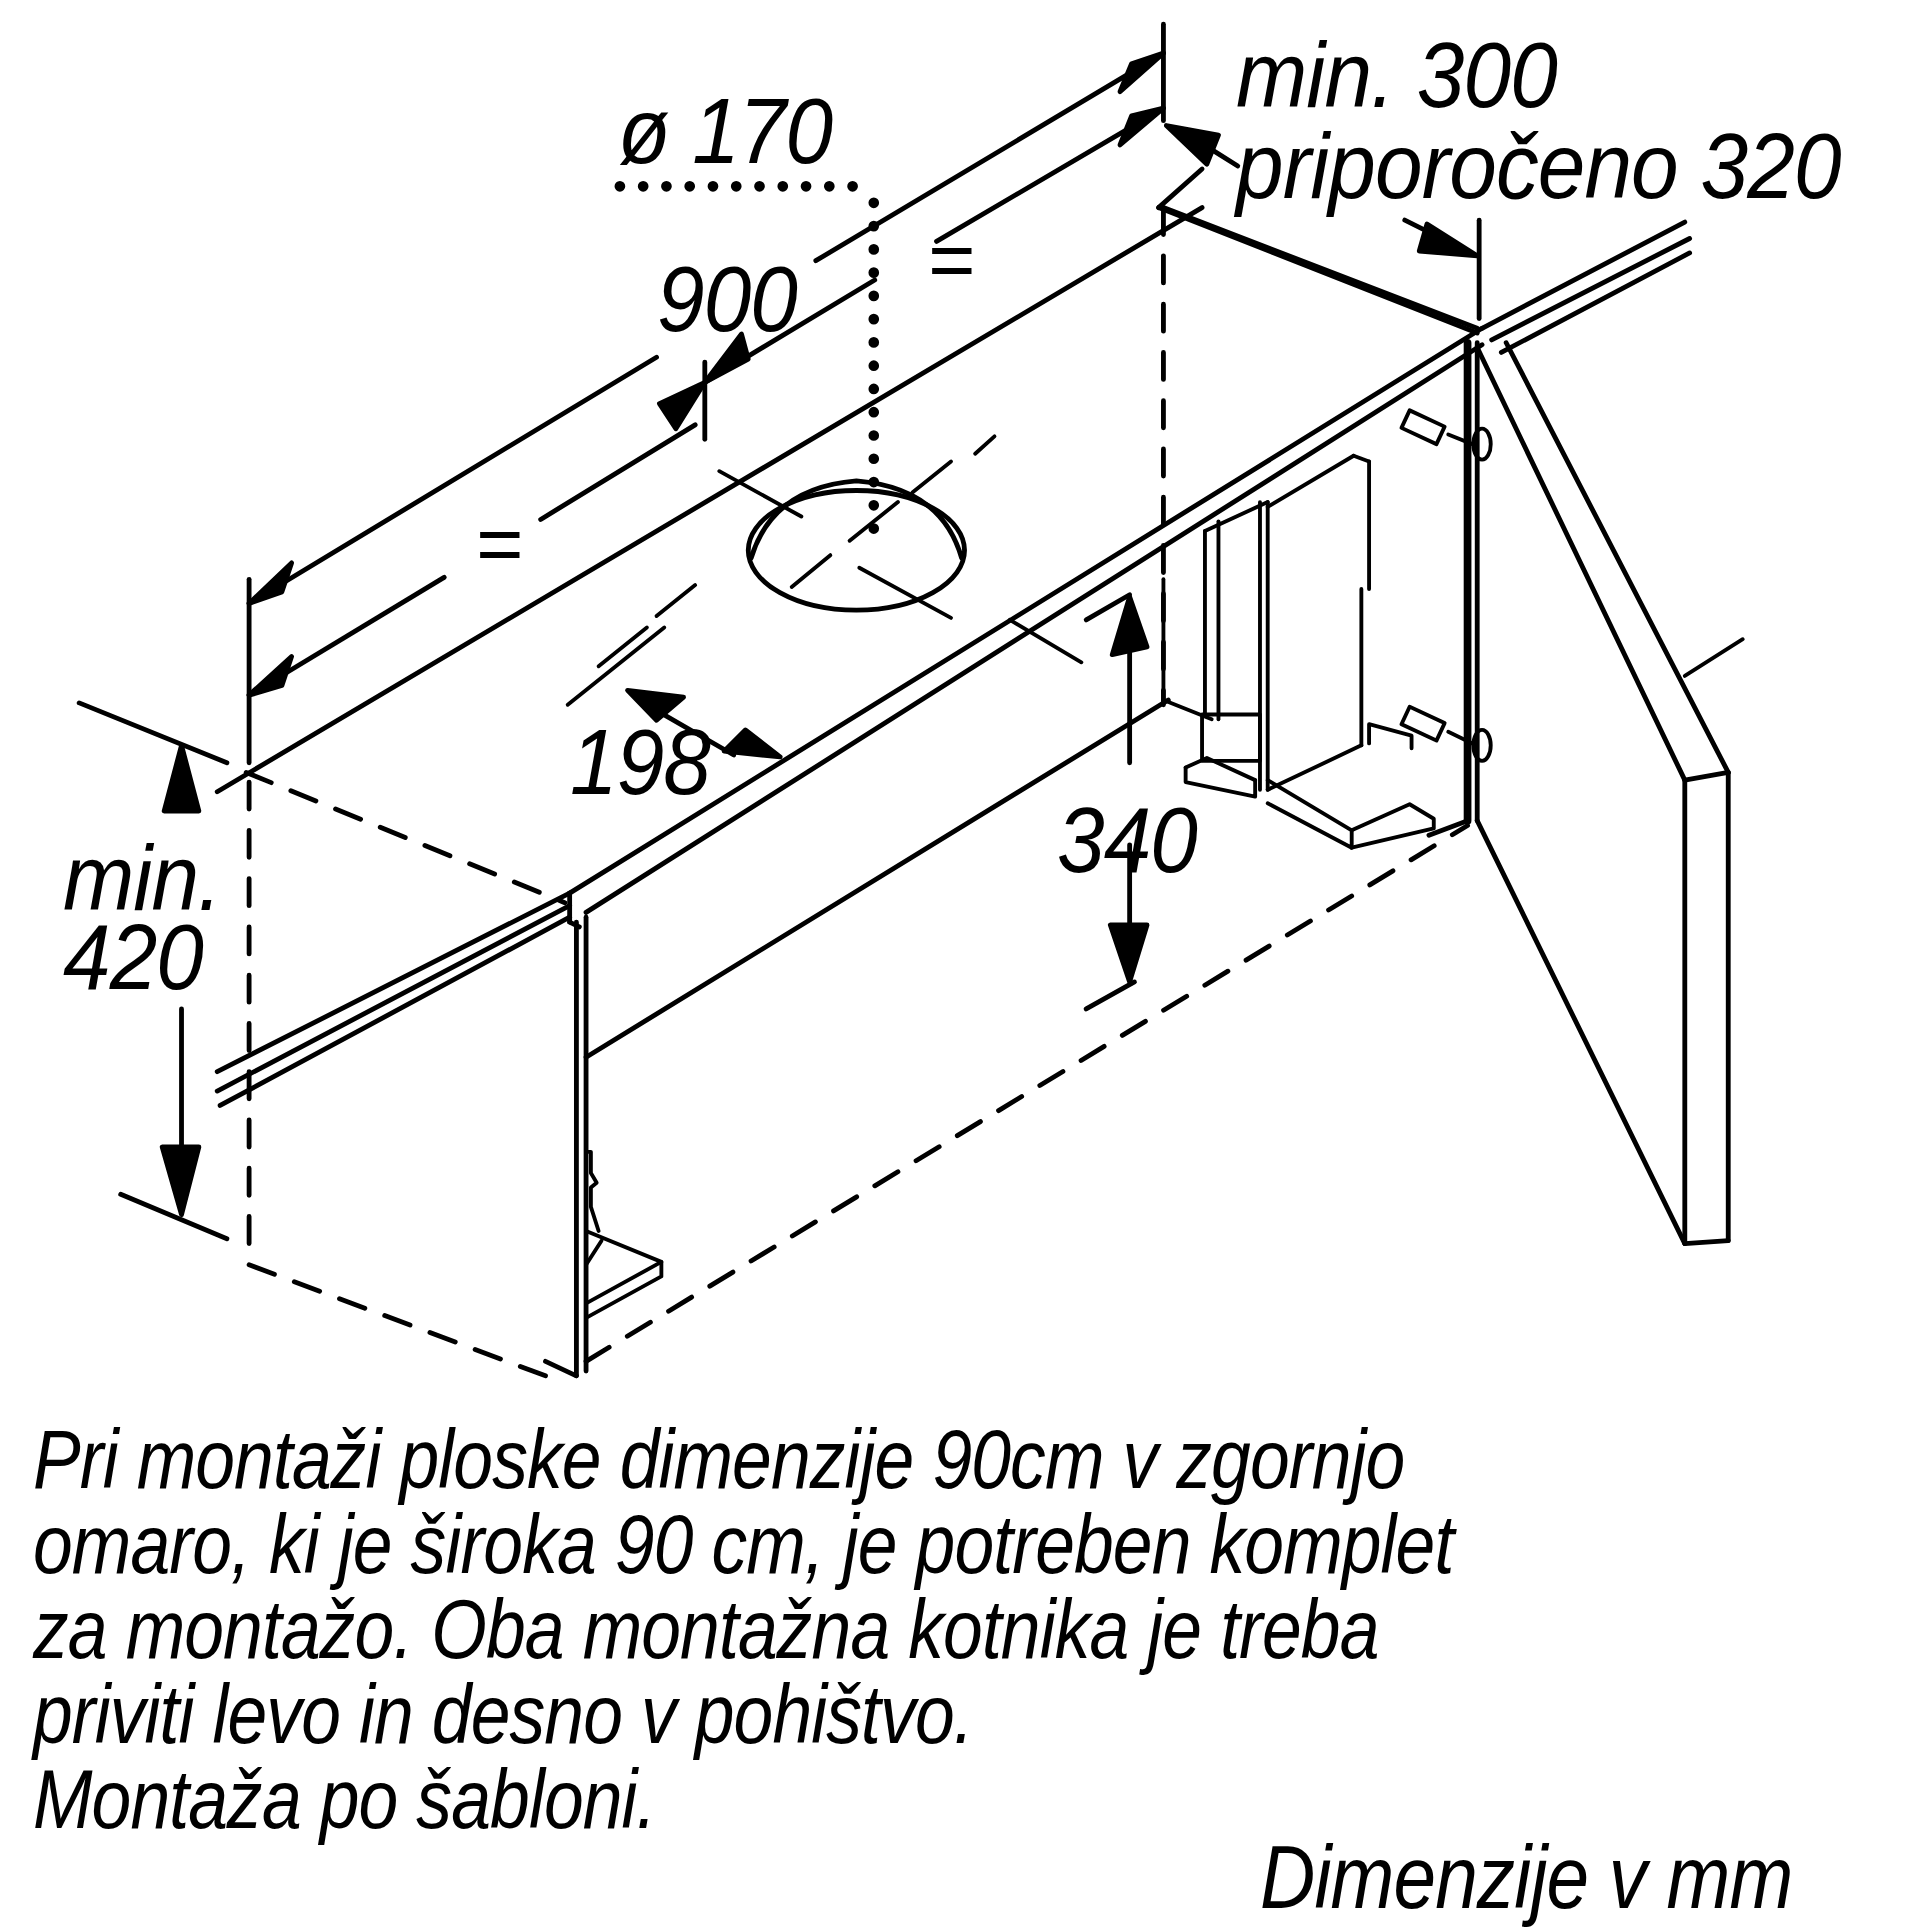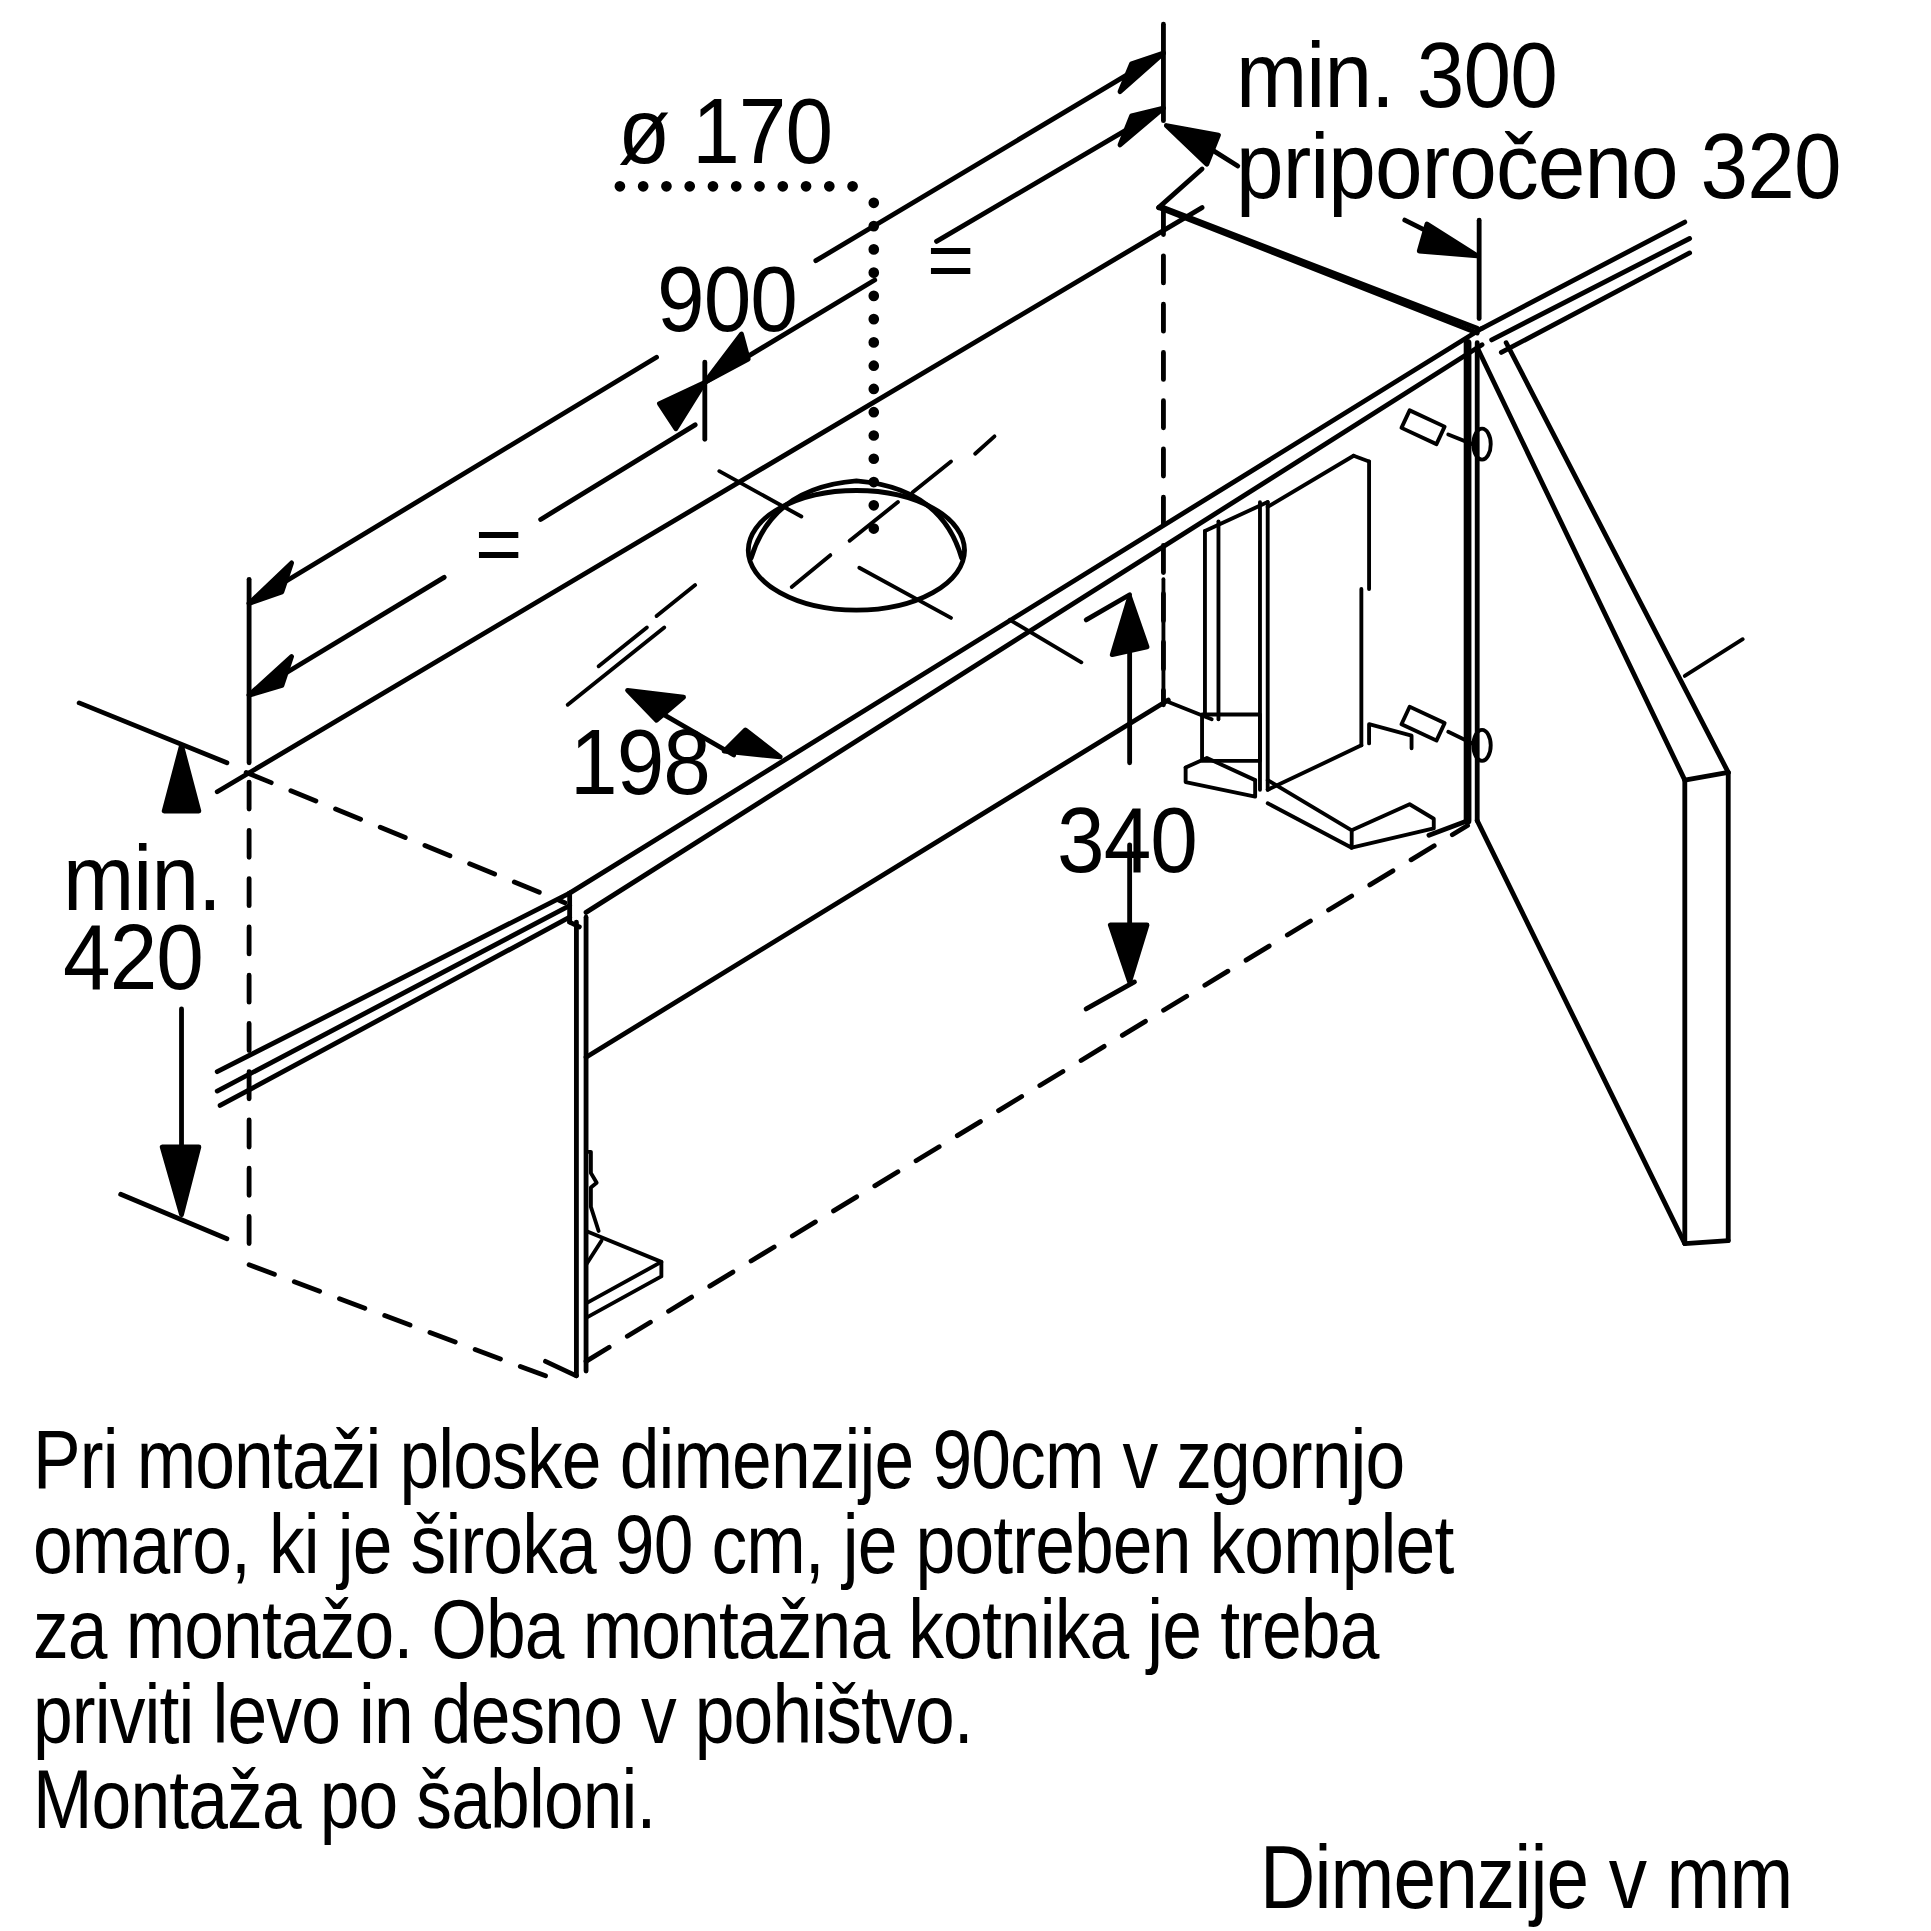--- a/index.html
+++ b/index.html
@@ -1,18 +1,18 @@
 <!DOCTYPE html>
 <html><head>
 <meta charset="utf-8">
 <style>
   html, body { margin: 0; padding: 0; background: #ffffff; }
   body { width: 1931px; height: 1931px; position: relative; overflow: hidden;
          font-family: "Liberation Sans", sans-serif; color: #000; }
-  .canvas { position: absolute; left: 0; top: 0; width: 1789px; height: 1931px; }
+  .canvas { position: absolute; left: 0; top: 0; width: 1789px; height: 1931px; font-style: italic; }
   svg.drawing { position: absolute; left: 0; top: 0; }
   .lbl { position: absolute; white-space: nowrap; line-height: 1; color: #000;
          font-family: "Liberation Sans", sans-serif; letter-spacing: -1px;
          transform-origin: left top; }
   .dim { font-size: 93px; transform: scaleX(0.92); }
   .eq  { font-size: 81px; }
   .caption { position: absolute; left: 33px; top: 1417px; font-size: 83px; line-height: 85px;
              letter-spacing: -1px; transform: scaleX(0.86); transform-origin: left top; }
   .caption div { white-space: nowrap; }
   .unit { position: absolute; left: 1260px; top: 1833px; font-size: 89px; line-height: 1;

